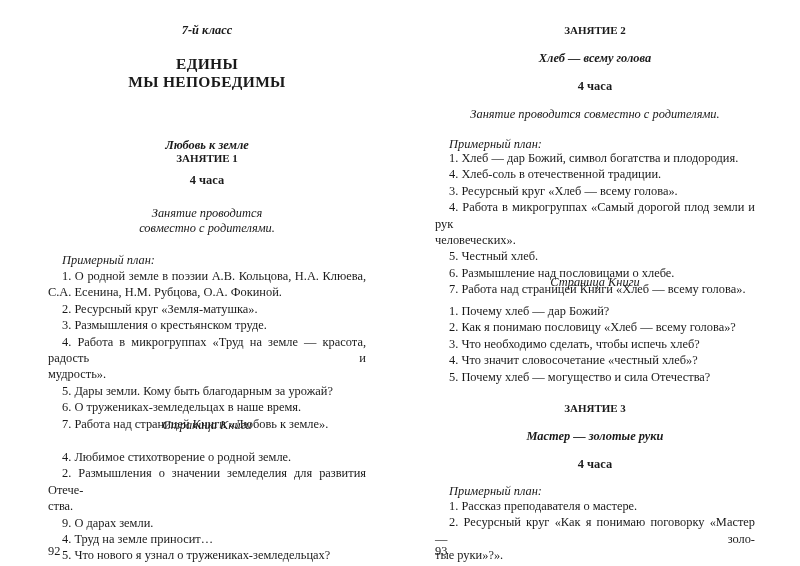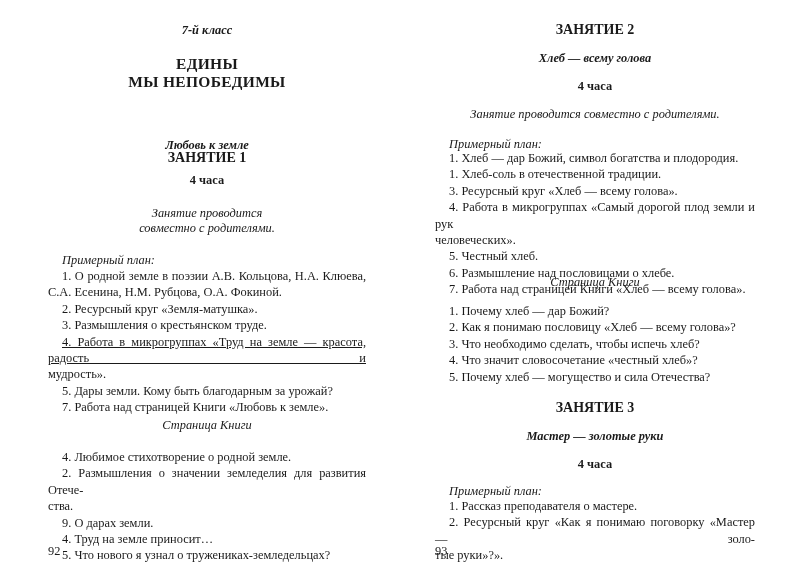--- a/index.html
+++ b/index.html
@@ -12,21 +12,21 @@
     position: absolute; top: 0; height: 566px;
     font-size: 12.4px; line-height: 16.4px;
   }
   .page.left { left: 48px; width: 318px; }
   .page.right { left: 435px; width: 320px; }
   .abs { position: absolute; left: 0; right: 0; }
   .center { text-align: center; }
   .bold { font-weight: bold; }
   .ital { font-style: italic; }
   .h-big { font-size: 15.5px; line-height: 19px; font-weight: bold; letter-spacing: 0.3px; }
-  .h-sec { font-size: 14px; font-weight: bold; }
+  .h-sec { font-size: 11px; font-weight: bold; }
   .h-it-bold { font-weight: bold; font-style: italic; }
   .note { font-style: italic; text-align: center; }
   .item { text-indent: 14px; }
   .pnum { font-size: 12.4px; text-align: left; }
 </style>
 </head>
 <body>
 
 <div class="page left">
   <div class="abs center ital bold" style="top:22px;">7-й класс</div>
@@ -41,23 +41,24 @@
   <div class="abs center note" style="top:205px;">Занятие проводится</div>
   <div class="abs center note" style="top:220px;">совместно с родителями.</div>
 
   <div class="abs ital" style="top:252px; text-indent:14px;">Примерный план:</div>
 
   <div class="abs" style="top:268px;">
     <div class="item" style="text-align:justify; text-align-last:justify;">1. О родной земле в поэзии А.В. Кольцова, Н.А. Клюева,</div>
     <div>С.А. Есенина, Н.М. Рубцова, О.А. Фокиной.</div>
     <div class="item">2. Ресурсный круг «Земля-матушка».</div>
     <div class="item">3. Размышления о крестьянском труде.</div>
-    <div class="item" style="text-align:justify; text-align-last:justify;text-decoration:underline;">4. Работа в микрогруппах «Труд на земле — красота, радость и</div>
+    <div class="item" style="text-align:justify; text-align-last:justify;">4. Работа в микрогруппах «Труд на земле — красота, радость и</div>
     <div>мудрость».</div>
     <div class="item">5. Дары земли. Кому быть благодарным за урожай?</div>
+    <div class="item">6. О тружениках-земледельцах в наше время.</div>
     <div class="item">7. Работа над страницей Книги «Любовь к земле».</div>
   </div>
 
   <div class="abs center ital" style="top:417px;">Страница Книги</div>
 
   <div class="abs" style="top:449px;">
     <div class="item">4. Любимое стихотворение о родной земле.</div>
     <div class="item" style="text-align:justify; text-align-last:justify;">2. Размышления о значении земледелия для развития Отече-</div>
     <div>ства.</div>
     <div class="item">9. О дарах земли.</div>
@@ -70,21 +71,21 @@
 
 <div class="page right">
   <div class="abs center h-sec" style="top:22px;">ЗАНЯТИЕ 2</div>
   <div class="abs center h-it-bold" style="top:50px;">Хлеб — всему голова</div>
   <div class="abs center bold" style="top:78px;">4 часа</div>
   <div class="abs center note" style="top:106px;">Занятие проводится совместно с родителями.</div>
 
   <div class="abs ital" style="top:136px; text-indent:14px;">Примерный план:</div>
   <div class="abs" style="top:150px;">
     <div class="item">1. Хлеб — дар Божий, символ богатства и плодородия.</div>
-    <div class="item">1. Хлеб-соль в отечественной традиции.</div>
+    <div class="item">4. Хлеб-соль в отечественной традиции.</div>
     <div class="item">3. Ресурсный круг «Хлеб — всему голова».</div>
     <div class="item" style="text-align:justify; text-align-last:justify;">4. Работа в микрогруппах «Самый дорогой плод земли и рук</div>
     <div>человеческих».</div>
     <div class="item">5. Честный хлеб.</div>
     <div class="item">6. Размышление над пословицами о хлебе.</div>
     <div class="item">7. Работа над страницей Книги «Хлеб — всему голова».</div>
   </div>
 
   <div class="abs center ital" style="top:274px;">Страница Книги</div>
   <div class="abs" style="top:303px;">

